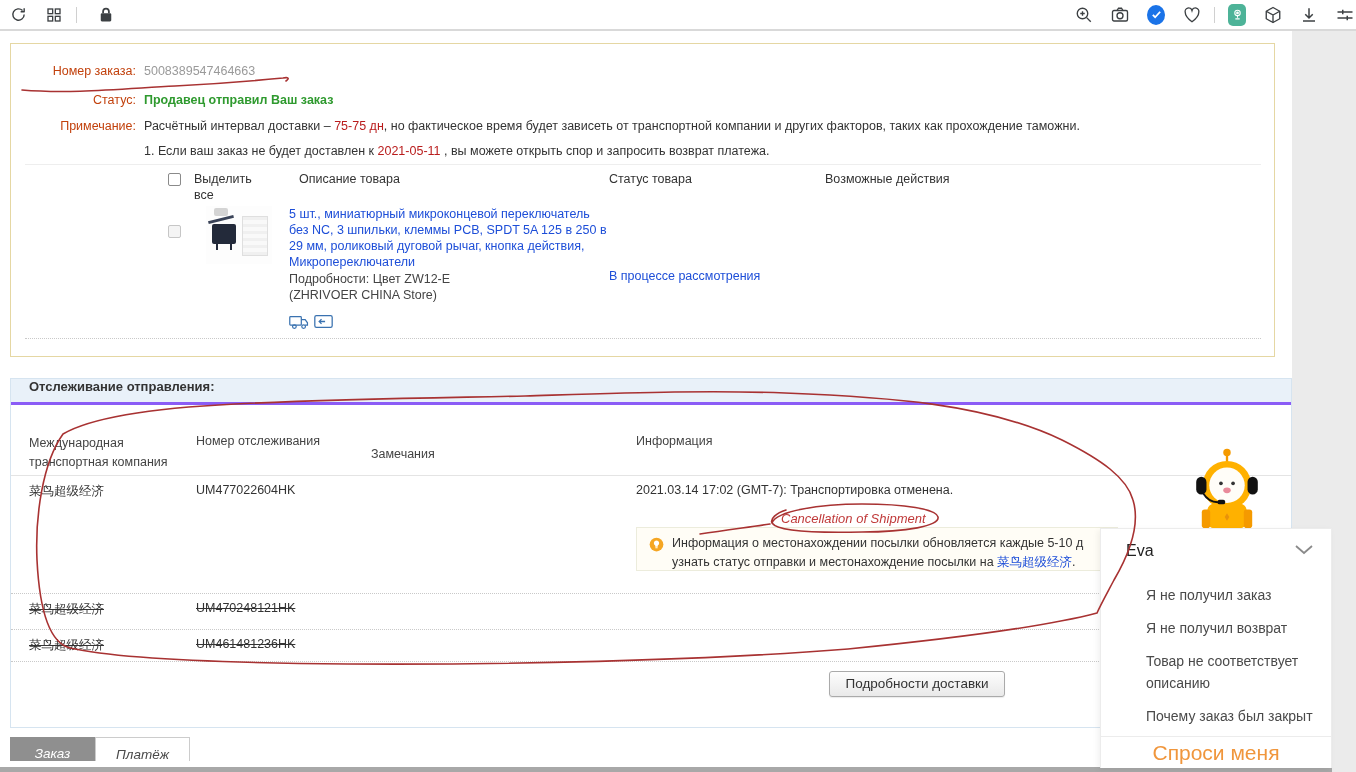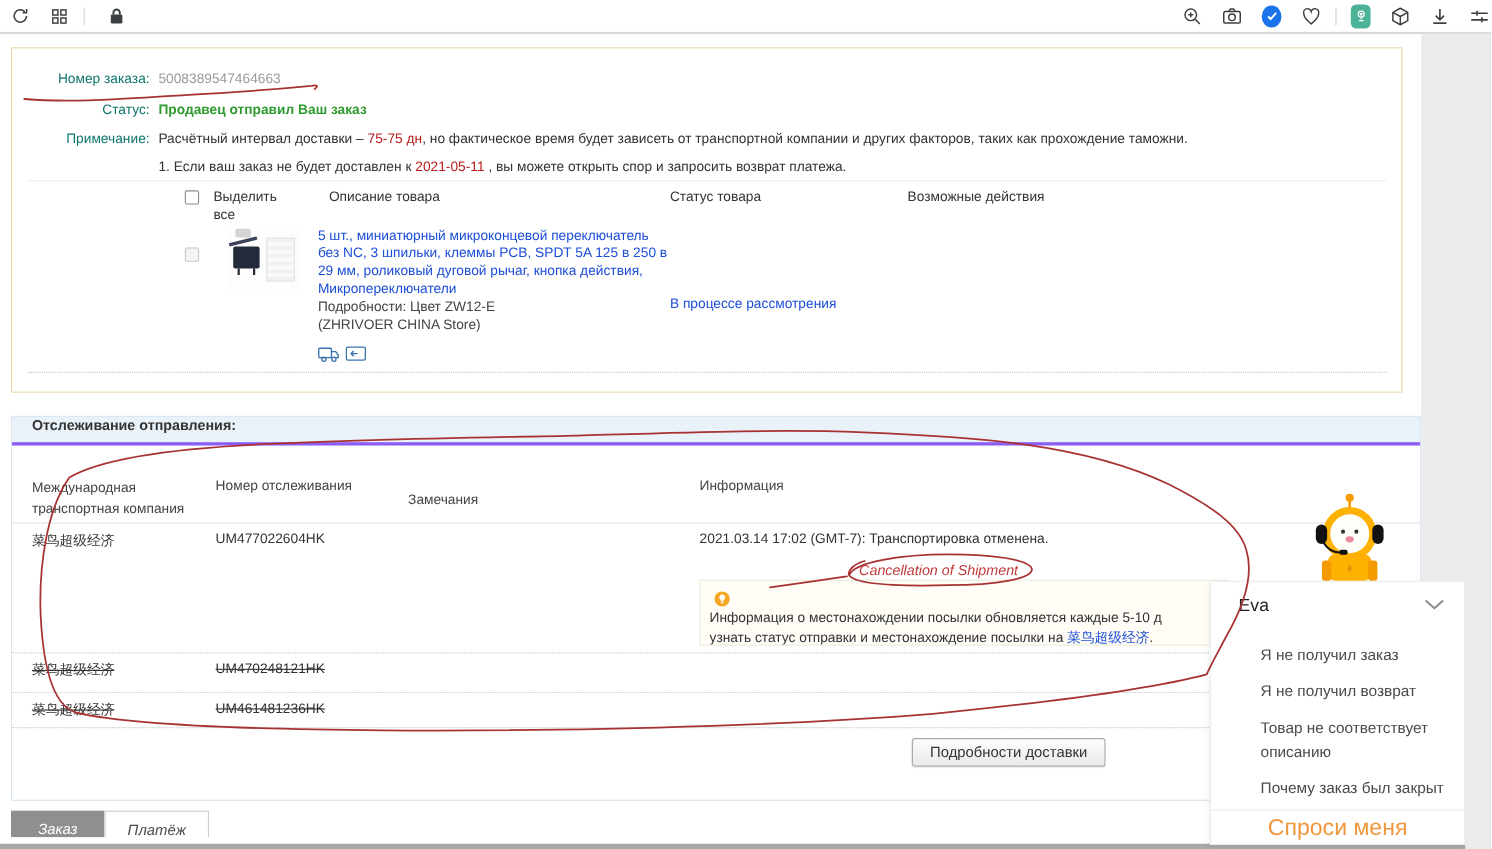--- a/index.html
+++ b/index.html
@@ -15,21 +15,21 @@
   .bsep{width:1px;height:16px;background:#d0d0d0;margin:0 4px;flex:0 0 auto;}
   .url-text{color:#6f6f6f;font-size:14px;margin-left:8px;flex:1 1 auto;}
   .right-icons{display:flex;align-items:center;margin-left:auto;}
   .badge-green{width:22px;height:22px;border-radius:5px;background:#4db398;display:flex;align-items:center;justify-content:center;}
   .badge-blue{width:20px;height:20px;border-radius:50%;background:#1a73e8;display:flex;align-items:center;justify-content:center;}
   
   .right-strip{position:absolute;left:1292px;top:31px;width:64px;height:741px;background:#ebebeb;z-index:0;}
   .bottom-band{position:absolute;left:0;top:767px;width:1332px;height:5px;background:#a8a8a8;z-index:1;}
   
   .order-box{position:absolute;left:10px;top:43px;width:1265px;height:314px;border:1px solid #e5d7a3;background:#fff;z-index:2;}
-  .lbl{position:absolute;text-align:right;width:115px;left:10px;color:#0f766e;}
+  .lbl{position:absolute;text-align:right;width:115px;left:10px;color:#c2410c;}
   .o-row{position:absolute;left:0;width:100%;}
   .green-status{color:#2f9a2f;font-weight:bold;}
   .red-text{color:#b91c1c;}
   .gray-val{color:#9a9a9a;}
   .note-line{white-space:nowrap;}
   .order-hr{position:absolute;left:14px;top:120px;width:1236px;border-top:1px solid #eee;}
   .checkbox{width:13px;height:13px;border:1px solid #8a8a8a;background:#fff;border-radius:2px;display:inline-block;cursor:pointer;}
   .checkbox.light{border-color:#c6c6c6;background:#f4f4f4;}
   .prod-thumb{position:absolute;left:195px;top:162px;width:66px;height:58px;background:#fdfdfd;overflow:hidden;}
   .sw-body{position:absolute;left:6px;top:18px;width:24px;height:20px;background:#232a3a;border-radius:2px;}
@@ -40,21 +40,21 @@
   .link{color:#1d4ed8;text-decoration:none;cursor:pointer;margin-top:44px;}
   .desc{line-height:1.28;}
   .dotted-sep{border-top:1px dotted #c9c9c9;}
   
   .trk-wrap{position:absolute;left:10px;top:378px;width:1282px;height:350px;border:1px solid #d6e4f0;background:#fff;z-index:2;}
   .trk-head{position:absolute;left:0;top:0;width:100%;height:26px;background:#e9f1f9;border-bottom:3px solid #8b5cf6;display:flex;}
   .trk-title{font-weight:bold;color:#333;margin-left:18px;font-size:13px;}
   .trk-col-h{position:absolute;color:#444;}
   .trk-headrule{position:absolute;left:0px;top:96px;width:100%;border-top:1px solid #e4e4e4;}
   .struck{text-decoration:line-through;}
-  .tip-box{position:absolute;left:625px;top:148px;width:482px;height:60px;border:1px solid #ececdc;background:#fffdf6;display:flex;align-items:flex-start;padding:6px 8px;overflow:hidden;white-space:nowrap;flex-direction:column;}
+  .tip-box{position:absolute;left:625px;top:148px;width:482px;height:44px;border:1px solid #ececdc;background:#fffdf6;display:flex;align-items:flex-start;padding:6px 8px;overflow:hidden;white-space:nowrap;}
   .tip-text{line-height:1.5;}
   .bulb{flex:0 0 auto;margin:3px 8px 0 4px;}
   .gray-btn{position:absolute;left:818px;top:292px;width:176px;height:26px;border:1px solid #aaa;border-radius:3px;background:linear-gradient(#fdfdfd,#e9e9e9);color:#333;font-size:13.5px;text-align:center;line-height:24px;cursor:pointer;box-shadow:0 1px 1px rgba(0,0,0,.08);}
   
   .chat-panel{position:absolute;left:1100px;top:528px;width:232px;height:240px;background:#fff;border:1px solid #ececec;border-bottom:none;box-shadow:-2px 2px 6px rgba(0,0,0,.06);z-index:4;}
   .chat-title{position:absolute;left:25px;top:13px;font-size:16px;color:#222;}
   .chev{position:absolute;right:18px;top:16px;cursor:pointer;}
   .chat-item{position:absolute;left:45px;width:180px;color:#4a4a4a;font-size:14px;line-height:22px;cursor:pointer;}
   .chat-sep{position:absolute;left:0;top:207px;width:100%;border-top:1px solid #ececec;}
   .ask-me{position:absolute;left:0;top:212px;width:100%;text-align:center;color:#f0963c;font-size:21px;cursor:pointer;}

